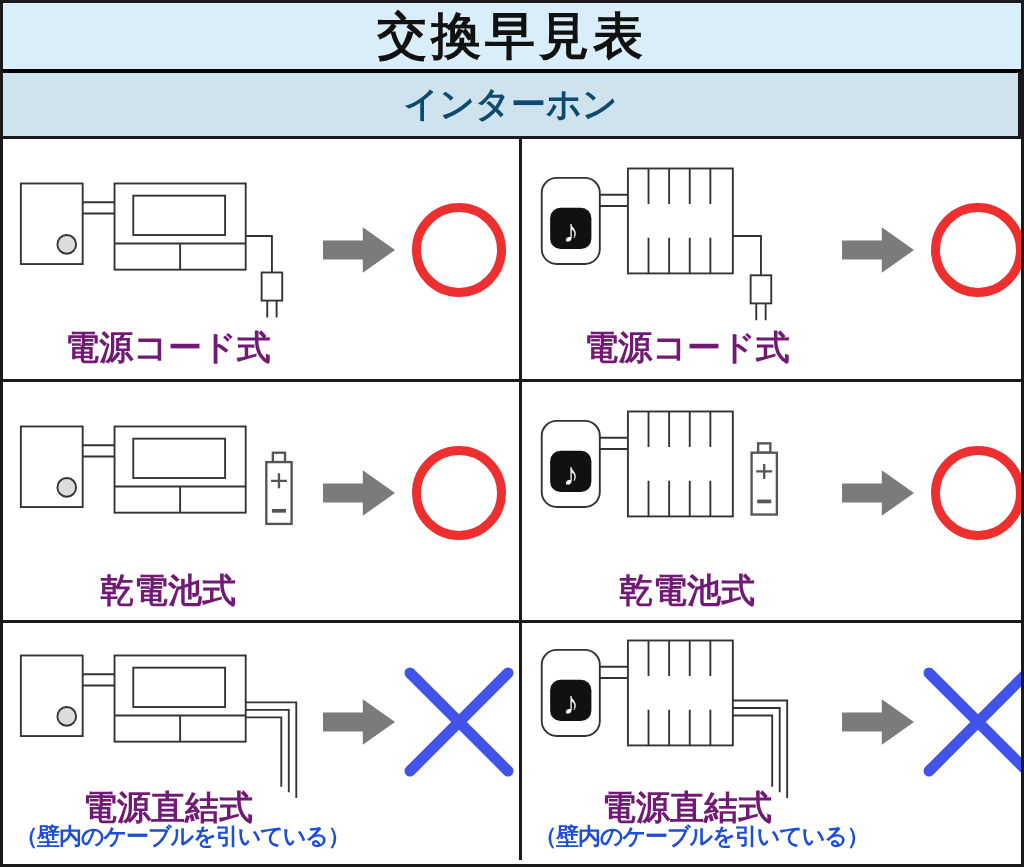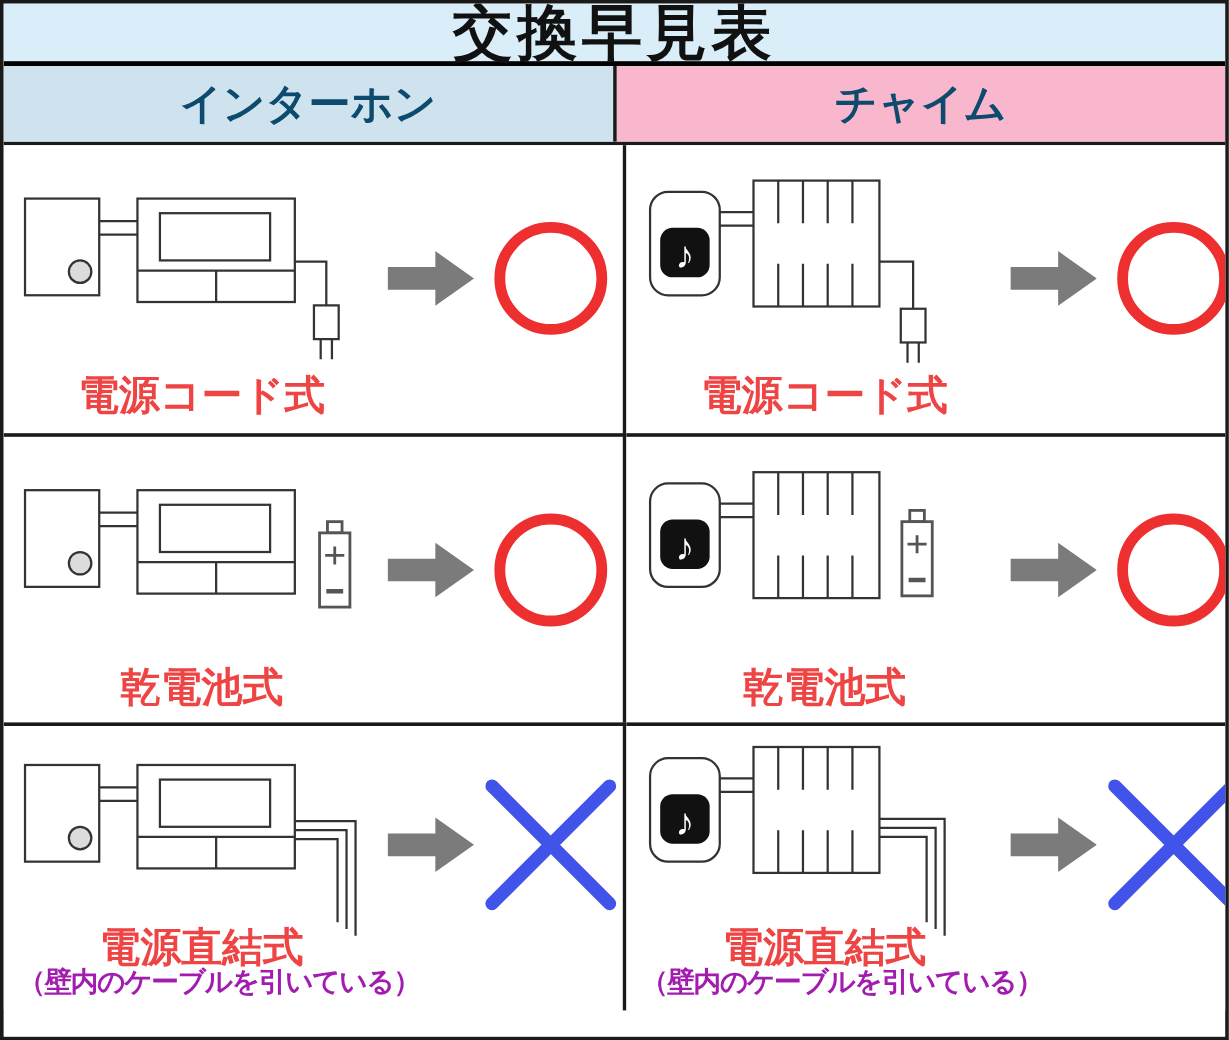--- a/index.html
+++ b/index.html
@@ -7,21 +7,21 @@
     --ok-circle:#ee2f2f; --ng-cross:#4153e8; --arrow:#7b7b7b; --border:#1a1a1a;
     --line:#333333;
   }
   *{box-sizing:border-box; margin:0; padding:0;}
   body{font-family:"Liberation Sans","DejaVu Sans",sans-serif; background:#fff;}
   .sheet{
     width:1024px; height:867px; border:3px solid var(--border);
     background:#fff; overflow:hidden; position:relative;
   }
   .title-row{
-    height:52px; background:var(--title-bg); border-bottom:4px solid #000;
+    height:70px; background:var(--title-bg); border-bottom:4px solid #000;
     display:flex; align-items:center; justify-content:center;
   }
   .title-row .title{
     font-size:50px; font-weight:bold; color:#111; letter-spacing:4px;
   }
   .header-row{height:66px; display:flex; border-bottom:3px solid var(--border);}
   .header-cell{
     flex:1; display:flex; align-items:center; justify-content:center;
     font-size:35px; font-weight:bold; color:#0c4a6e;
   }
@@ -35,43 +35,42 @@
   .cell:nth-child(odd){border-right:3px solid var(--border);}
   .cell:nth-child(n+3){border-top:3px solid var(--border);}
   .cell.row3{padding-top:10px;}
   .cell-main{display:flex; align-items:center; padding-left:14px;}
   .illus{width:300px; height:178px; flex:0 0 auto;}
   .arrow-icon{width:72px; height:52px; flex:0 0 auto; margin-left:6px;}
   .verdict-wrap{width:120px; display:flex; justify-content:center; margin-left:4px;}
   .ok-ring{width:94px; height:94px; border:9px solid var(--ok-circle); border-radius:50%;}
   .ng-x{width:114px; height:114px;}
   .type-label{
-    width:330px; text-align:center; font-size:34px; font-weight:bold; color:#ef4444;
+    width:330px; text-align:center; font-size:34px; font-weight:bold; color:#701a75;
     margin-top:-14px;
   }
   .cell.row3 .type-label{margin-top:-26px;}
   .type-note{
     position:absolute; left:12px; bottom:8px;
-    font-size:23px; font-weight:bold; color:#a21caf; letter-spacing:-1px;
+    font-size:23px; font-weight:bold; color:#1d4ed8; letter-spacing:-1px;
   }
   svg .ln{fill:none; stroke:var(--line); stroke-width:2;}
   svg .fw{fill:#fff; stroke:var(--line); stroke-width:2;}
 </style>
 </head>
 <body>
 
 <div class="sheet">
 
   <div class="title-row">
     <div class="title">交換早見表</div>
   </div>
 
   <div class="header-row">
     <div class="header-cell intercom">インターホン</div>
-    <div class="header-cell chime">チャイム</div>
   </div>
 
   <div class="rows">
 
     <div class="cell">
       <div class="cell-main">
         <svg class="illus" viewBox="0 0 320 190">
           <rect class="fw" x="4" y="24" width="66" height="86"></rect>
           <circle cx="53" cy="89" r="10" fill="#dcdcdc" stroke="#333" stroke-width="2"></circle>
           <path class="ln" d="M70 44 H104 M70 56 H104"></path>

